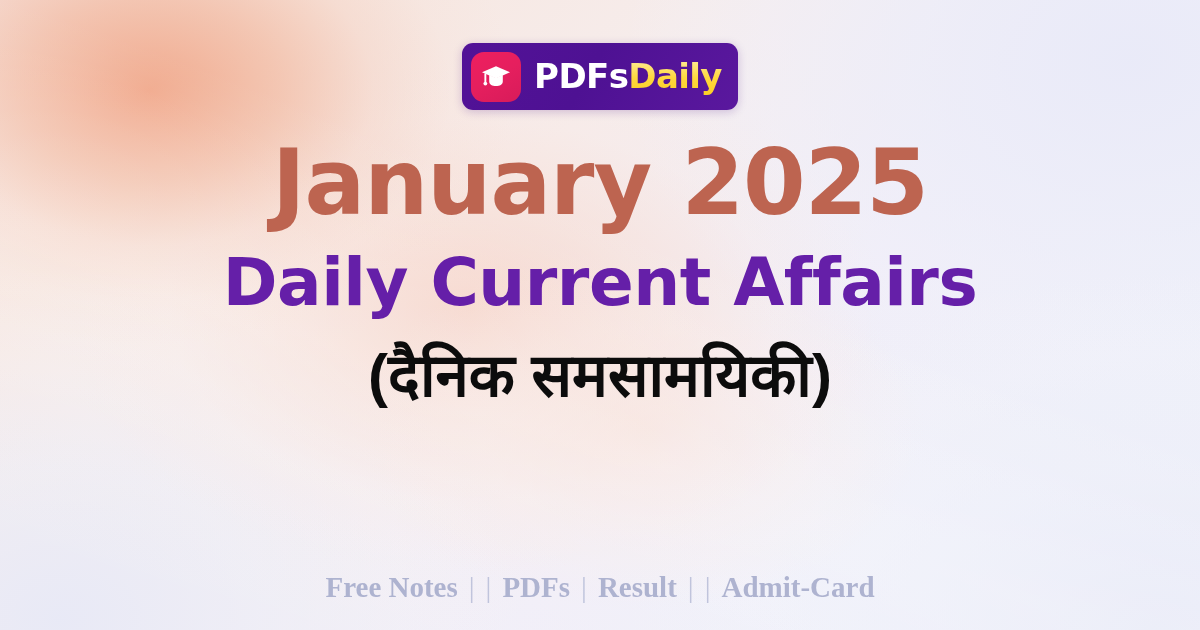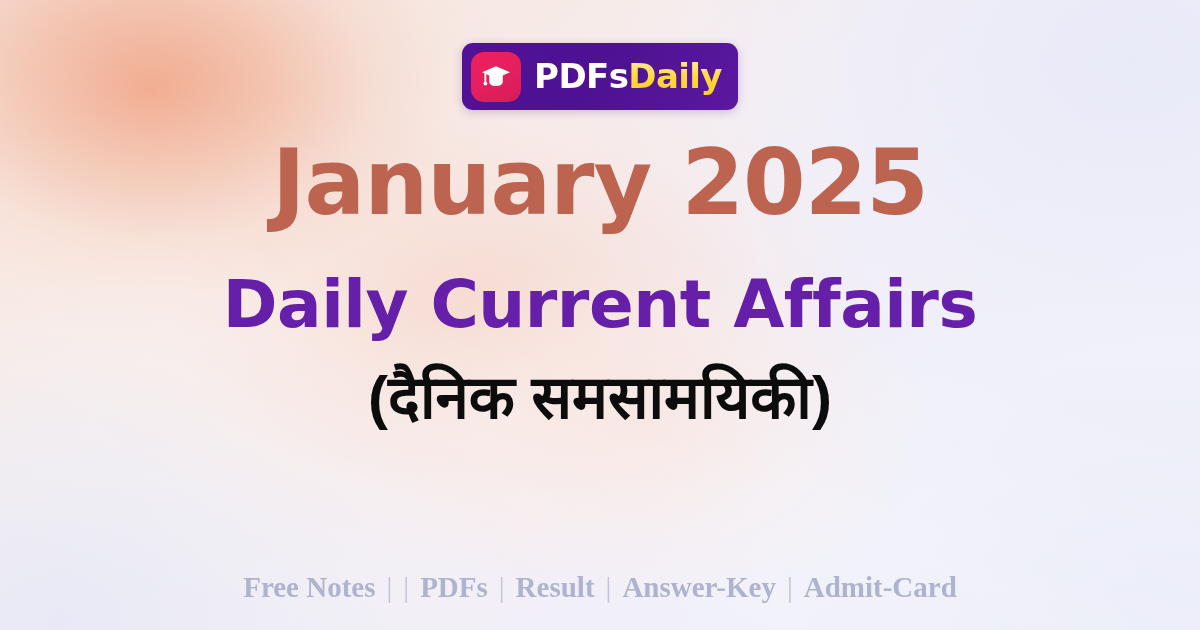--- a/index.html
+++ b/index.html
@@ -146,21 +146,21 @@
     margin-top: 28px;
     font-family: "DejaVu Sans", sans-serif;
     font-size: 90px;
     font-weight: 700;
     line-height: 1.0;
     color: #bd6450;
     letter-spacing: -1px;
     white-space: nowrap;
   }
   .title-main {
-    margin-top: 44px;
+    margin-top: 22px;
     font-family: "DejaVu Sans", sans-serif;
     font-size: 66px;
     font-weight: 700;
     line-height: 1.0;
     color: #651fa8;
     letter-spacing: -0.5px;
     white-space: nowrap;
   }
   .title-hindi {
     margin-top: 28px;
@@ -233,18 +233,17 @@
   </div>
 
   <div class="footer-links">
     <span>Free Notes</span>
     <span class="footer-sep">|</span>
     <span class="footer-sep">|</span>
     <span>PDFs</span>
     <span class="footer-sep">|</span>
     <span>Result</span>
     <span class="footer-sep">|</span>
-    <span>Answer-Key</span>
     <span class="footer-sep">|</span>
     <span>Admit-Card</span>
   </div>
 
 </div>
 
 </body></html>

